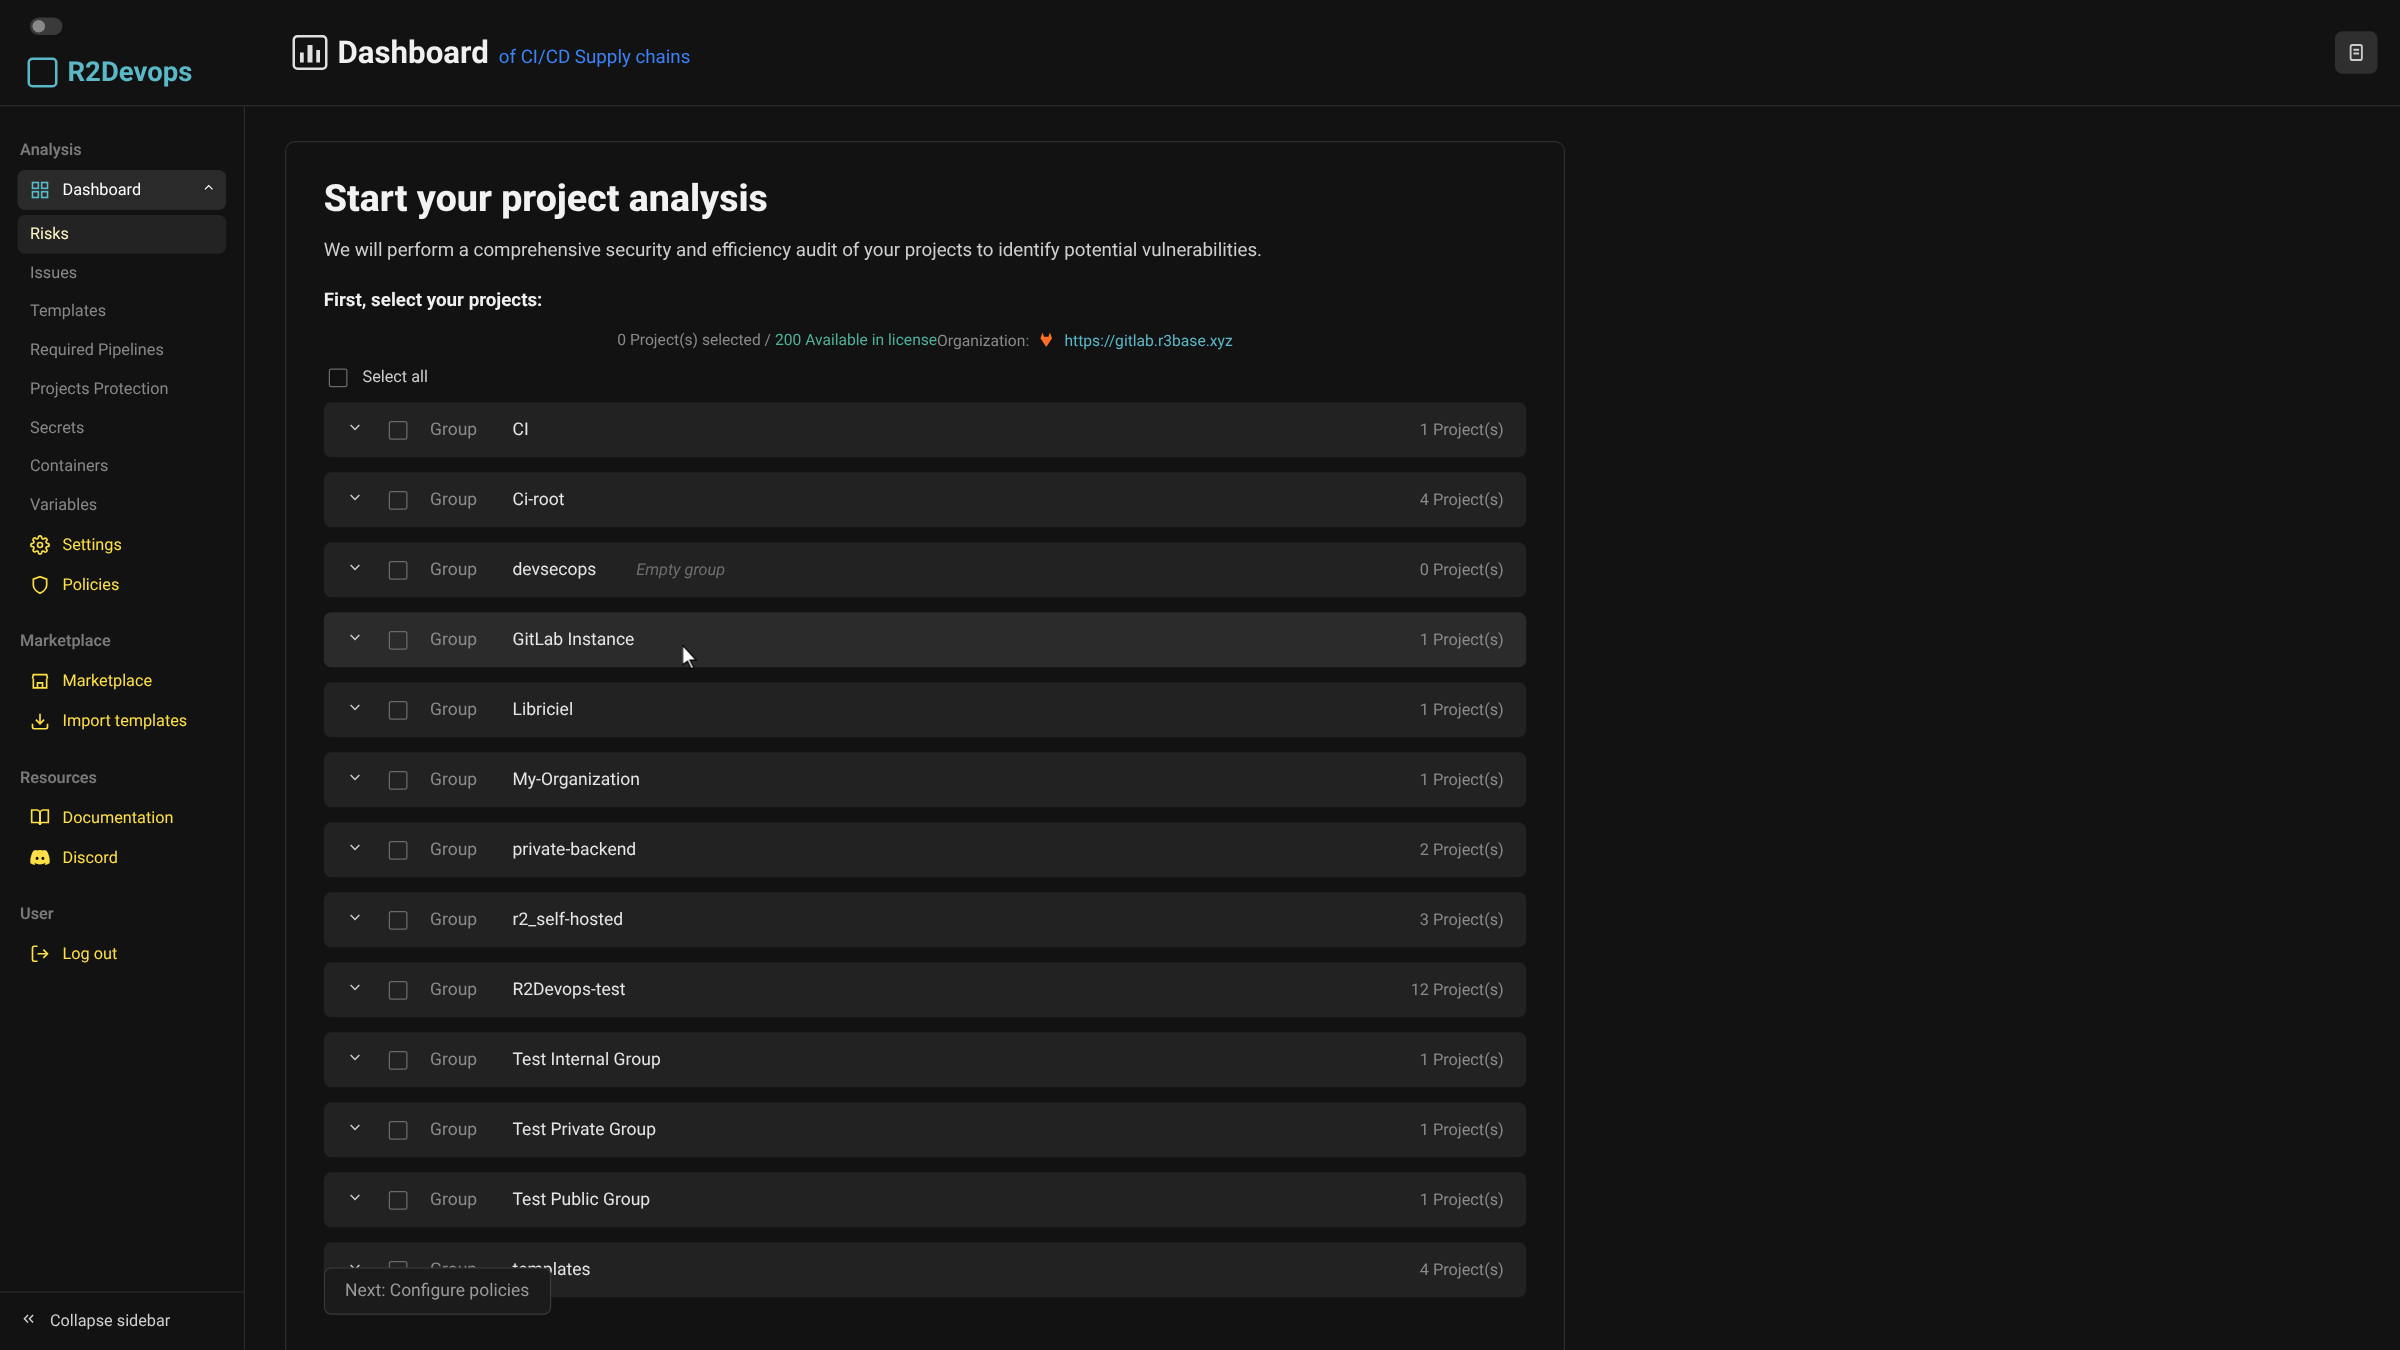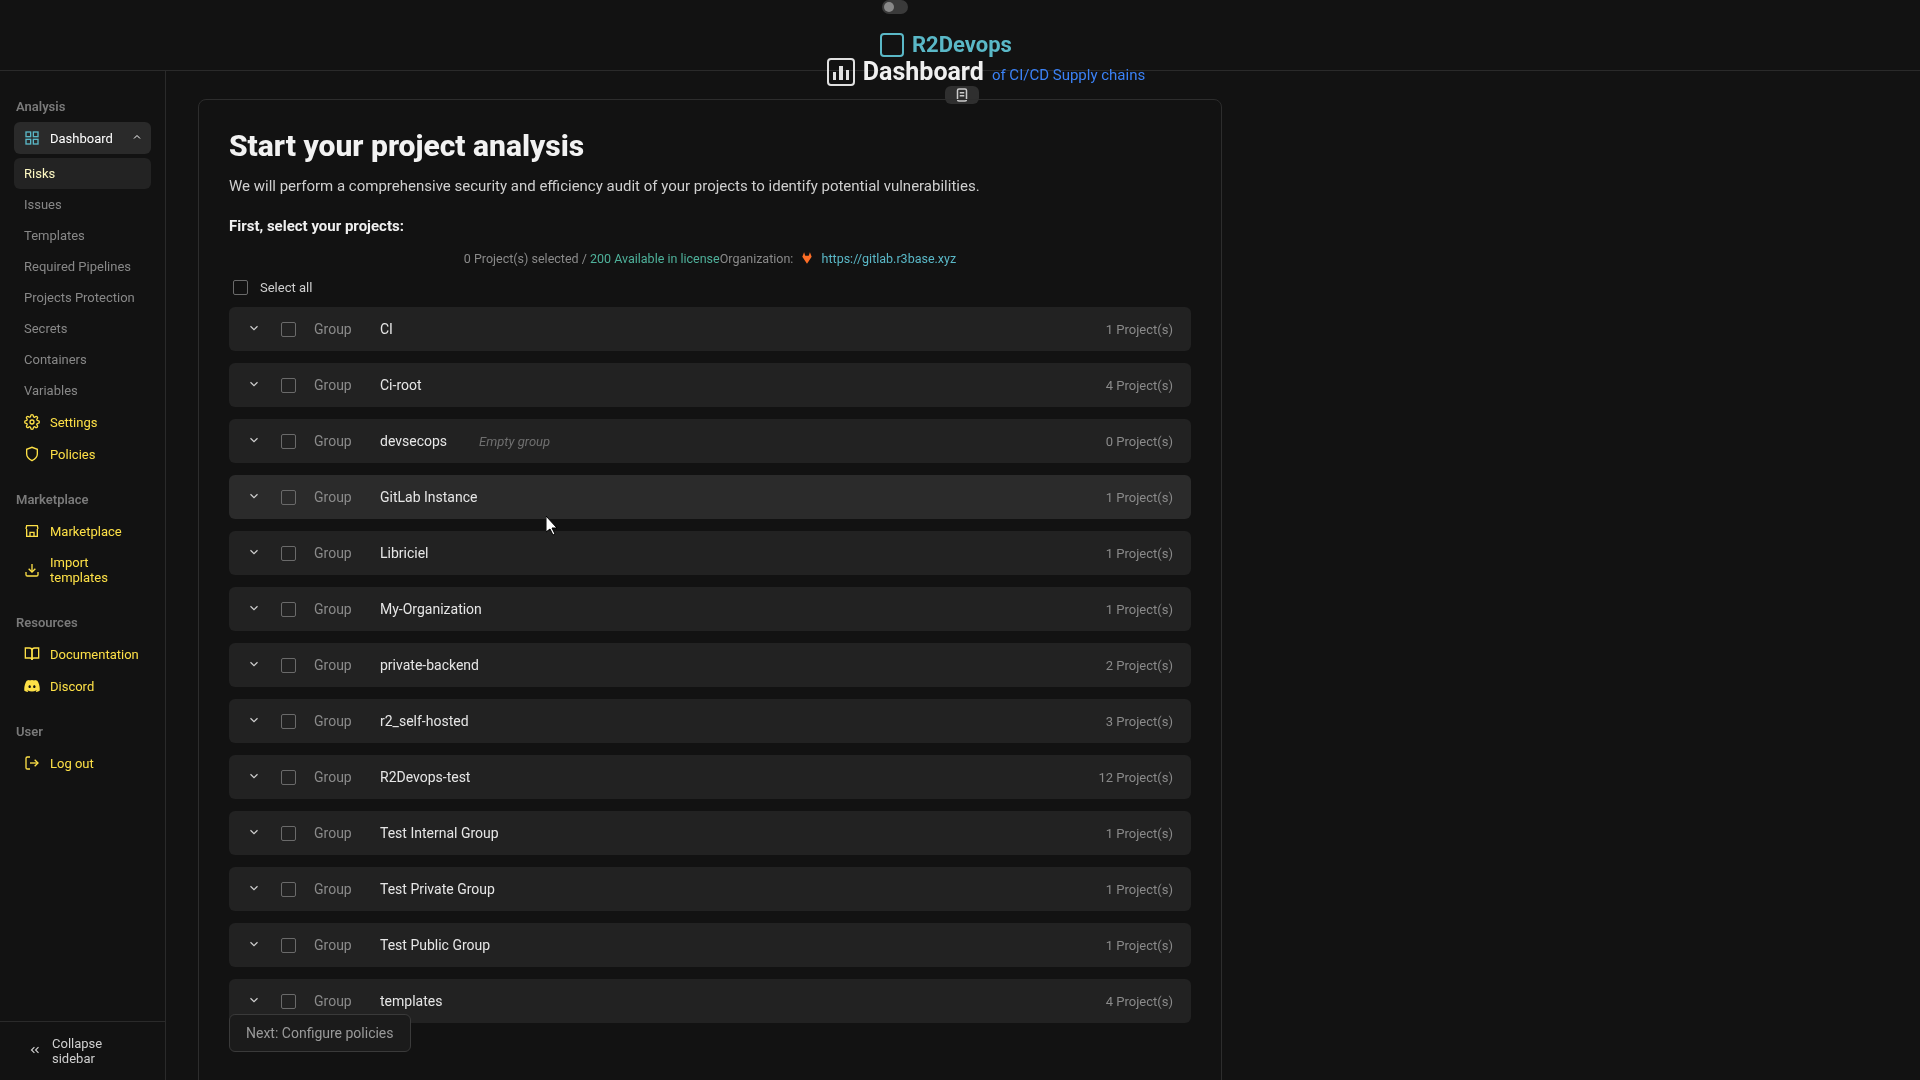--- a/index.html
+++ b/index.html
@@ -8,26 +8,25 @@
   background: #121212;
   color: #e0e0e0;
   width: 1920px;
   height: 1080px;
   overflow: hidden;
 }
 .app { display: flex; flex-direction: column; height: 100%; }
 
 
 .topbar {
-  height: 71px;
+  height: 85px;
   border-bottom: 1px solid #2a2a2a;
   display: flex;
   align-items: center;
   padding: 0 18px 0 22px;
-  flex-direction: column;
 }
 .logo-block { display: flex; align-items: center; gap: 10px; width: 164px; }
 .logo-toggle {
   width: 26px; height: 14px; border-radius: 7px;
   background: #3a3a3a; position: relative; margin-bottom: 22px; margin-left: 2px;
 }
 .logo-toggle::after {
   content: ""; position: absolute; width: 10px; height: 10px;
   background: #888; border-radius: 50%; top: 2px; left: 2px;
 }
@@ -55,39 +54,39 @@
 .topbar-btn {
   width: 34px; height: 34px; background: #2f2f2f; border-radius: 6px;
   display:flex; align-items:center; justify-content:center; color:#ccc;
 }
 
 
 .body { flex: 1; display: flex; overflow: hidden; }
 
 
 .sidebar {
-  width: 166px; border-right: 1px solid #2a2a2a;
+  width: 196px; border-right: 1px solid #2a2a2a;
   display: flex; flex-direction: column; padding: 18px 14px 0 14px;
   position: relative;
 }
 .section-label { font-size: 13px; color: #7a7a7a; font-weight: 600; margin: 10px 0 8px 2px; }
 .nav-item {
   display: flex; align-items: center; gap: 10px;
   padding: 8px 10px; border-radius: 6px; font-size: 13px;
   color: #888; cursor: pointer;
 }
 .nav-item.bright { color: #fde047; }
 .nav-item.active { background: #2a2a2a; color: #fff; position: relative; }
 .nav-item.active .nav-caret { position:absolute; right:8px; }
 .nav-item.sub { background: #232323; color: #fef9c3; margin-top:4px; }
 .nav-icon { width: 16px; height: 16px; display:flex; align-items:center; justify-content:center; }
 .nav-icon svg { width:16px; height:16px; }
 .sidebar-footer {
   position: absolute; bottom: 0; left: 0; right: 0;
-  border-top: 1px solid #2a2a2a; padding: 14px 28px;
+  border-top: 1px solid #2a2a2a; padding: 14px 16px;
   display:flex; align-items:center; gap:10px; font-size:13px; color:#cfcfcf;
 }
 
 
 .main { flex: 1; padding: 28px 32px; overflow: auto; }
 .card {
   width: 1024px; border: 1px solid #2d2d2d; border-radius: 8px;
   padding: 28px 30px 24px 30px; position: relative;
 }
 .card-title { font-size: 30px; font-weight: 800; color: #f2f2f2; margin-bottom: 14px; }

